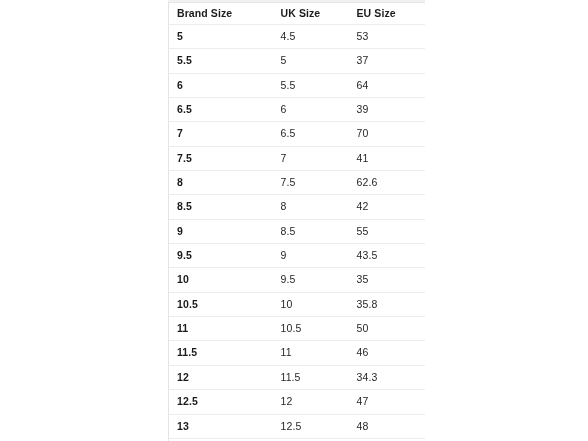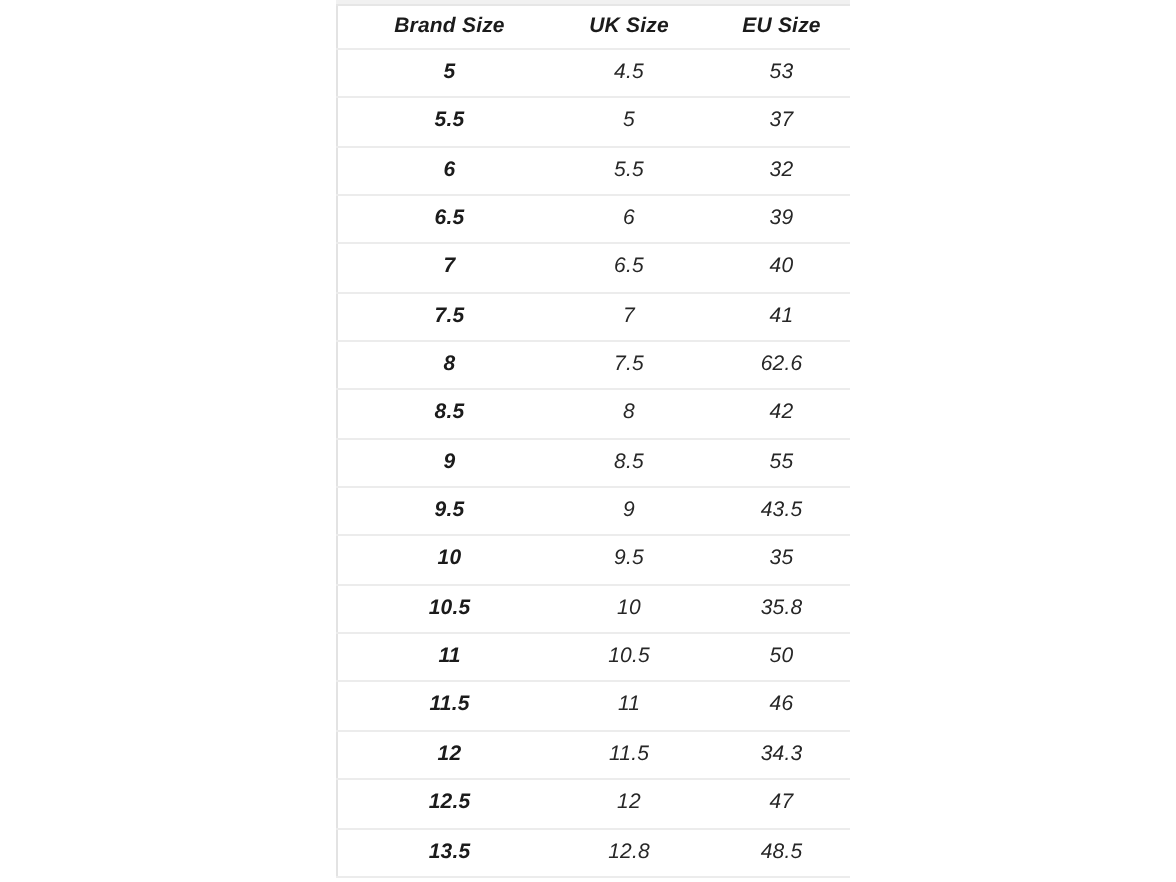--- a/index.html
+++ b/index.html
@@ -52,26 +52,25 @@
   table#size-chart-table col.col-brand { width: 104px; }
   table#size-chart-table col.col-uk    { width: 76px; }
   table#size-chart-table col.col-eu    { width: 77px; }
 
   table#size-chart-table th,
   table#size-chart-table td {
     height: 23.35px;
     line-height: 23.35px;
     padding: 0 0 0 8px;
     margin: 16px;
-    text-align: center;
+    text-align: left;
     vertical-align: middle;
     border-bottom: 1px solid #ececec;
     white-space: nowrap;
     overflow: hidden;
-    font-style: italic;
   }
 
   table#size-chart-table thead th {
     font-size: 10.5px;
     font-weight: bold;
     color: #1b1b1b;
     letter-spacing: 0.1px;
     height: 21px;
     line-height: 21px;
     border-bottom: 1px solid #ececec;
@@ -115,31 +114,31 @@
           <td class="cell-eu">53</td>
         </tr>
         <tr>
           <td class="cell-brand">5.5</td>
           <td class="cell-uk">5</td>
           <td class="cell-eu">37</td>
         </tr>
         <tr>
           <td class="cell-brand">6</td>
           <td class="cell-uk">5.5</td>
-          <td class="cell-eu">32</td>
+          <td class="cell-eu">64</td>
         </tr>
         <tr>
           <td class="cell-brand">6.5</td>
           <td class="cell-uk">6</td>
           <td class="cell-eu">39</td>
         </tr>
         <tr>
           <td class="cell-brand">7</td>
           <td class="cell-uk">6.5</td>
-          <td class="cell-eu">40</td>
+          <td class="cell-eu">70</td>
         </tr>
         <tr>
           <td class="cell-brand">7.5</td>
           <td class="cell-uk">7</td>
           <td class="cell-eu">41</td>
         </tr>
         <tr>
           <td class="cell-brand">8</td>
           <td class="cell-uk">7.5</td>
           <td class="cell-eu">62.6</td>
@@ -183,20 +182,25 @@
           <td class="cell-brand">12</td>
           <td class="cell-uk">11.5</td>
           <td class="cell-eu">34.3</td>
         </tr>
         <tr>
           <td class="cell-brand">12.5</td>
           <td class="cell-uk">12</td>
           <td class="cell-eu">47</td>
         </tr>
         <tr>
+          <td class="cell-brand">13</td>
+          <td class="cell-uk">12.5</td>
+          <td class="cell-eu">48</td>
+        </tr>
+        <tr>
           <td class="cell-brand">13.5</td>
           <td class="cell-uk">12.8</td>
           <td class="cell-eu">48.5</td>
         </tr>
       </tbody>
   </table>
 
 </div>
 
 </body></html>

